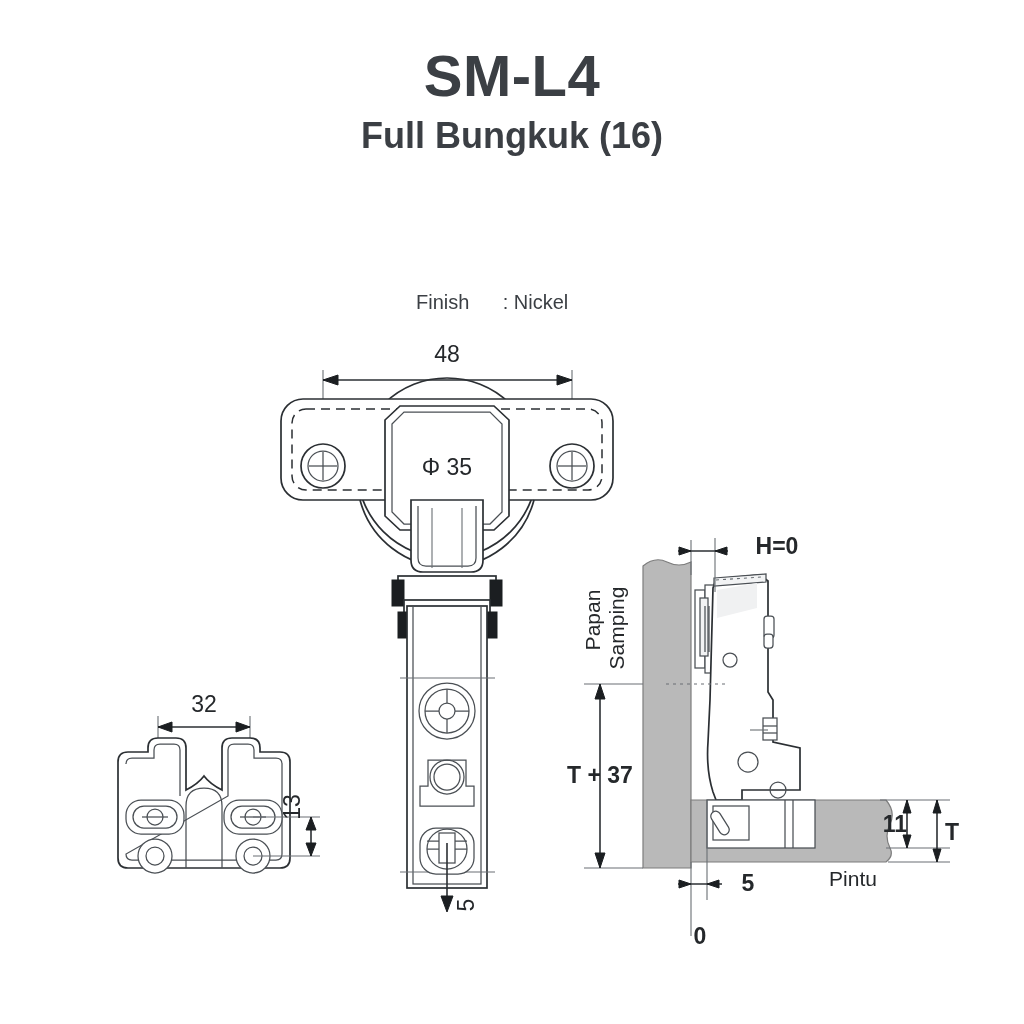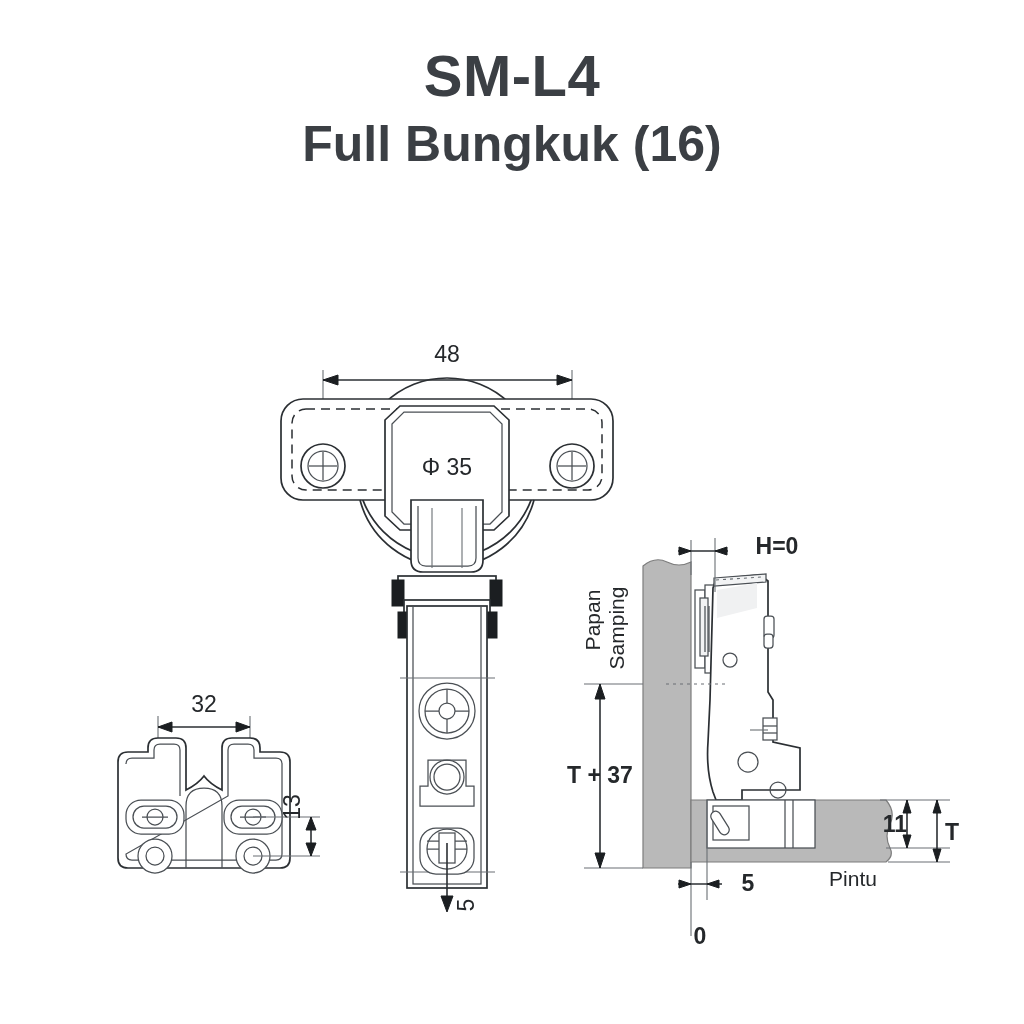--- a/index.html
+++ b/index.html
@@ -7,38 +7,37 @@
     padding: 0;
     background: #ffffff;
   }
   #page {
     position: relative;
     width: 1024px;
     height: 1024px;
     background: #ffffff;
     font-family: "Liberation Sans", sans-serif;
     overflow: hidden;
-    border-radius: 8px;
   }
   .title-block {
     position: absolute;
     top: 46px;
     left: 0;
     width: 1024px;
     text-align: center;
   }
   #title-main {
     font-size: 58px;
     font-weight: bold;
     color: #3b3f44;
     letter-spacing: 0.5px;
     line-height: 1.05;
   }
   #title-sub {
-    font-size: 50px;
+    font-size: 36px;
     font-weight: bold;
     color: #3b3f44;
     line-height: 1.25;
     margin-top: 6px;
   }
   .spec-block {
     position: absolute;
     top: 231px;
     left: 416px;
     font-size: 20px;
@@ -76,20 +75,21 @@
 <body>
 
 <div id="page">
 
   <div class="title-block">
     <div id="title-main">SM-L4</div>
     <div id="title-sub">Full Bungkuk (16)</div>
   </div>
 
   <div class="spec-block">
+    <span class="spec-row">Finish      : Nickel</span>
   </div>
 
   <svg id="drawing" width="1024" height="1024" viewBox="0 0 1024 1024">
 
     <g>
 
       <line class="ln-c" x1="323" y1="370" x2="323" y2="470"></line>
       <line class="ln-c" x1="572" y1="370" x2="572" y2="470"></line>
 
       <g>

